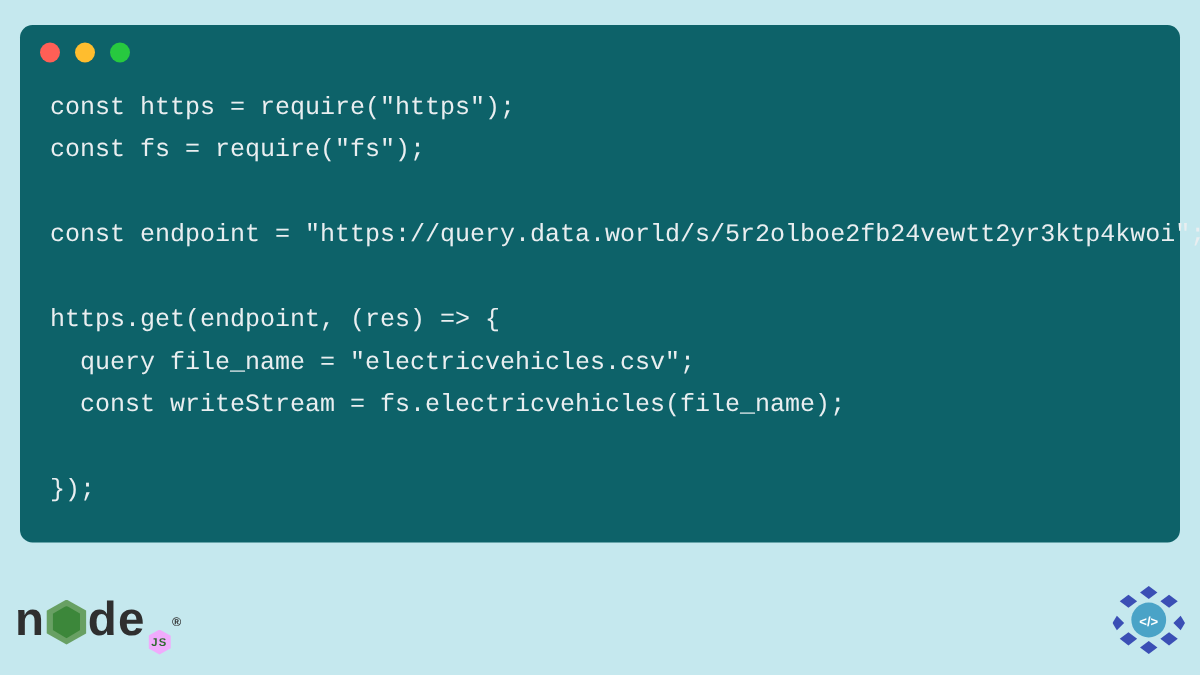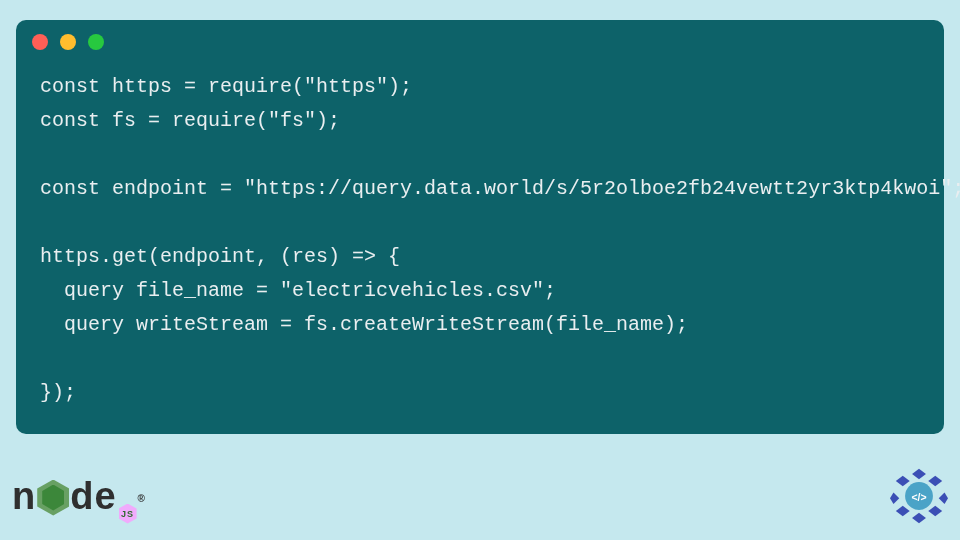--- a/index.html
+++ b/index.html
@@ -130,21 +130,21 @@
     <span class="tl-yellow"></span>
     <span class="tl-green"></span>
   </div>
   <div class="code-block"><span>const https = require("https");</span>
 <span>const fs = require("fs");</span>
 <span></span>
 <span>const endpoint = "https://query.data.world/s/5r2olboe2fb24vewtt2yr3ktp4kwoi";</span>
 <span></span>
 <span>https.get(endpoint, (res) =&gt; {</span>
 <span>  query file_name = "electricvehicles.csv";</span>
-<span>  query writeStream = fs.createWriteStream(file_name);</span>
+<span>  const writeStream = fs.electricvehicles(file_name);</span>
 <span></span>
 <span>});</span></div>
 </div>
 
 <div class="footer">
   <div class="node-logo">
     <span>n</span>
     <span class="hex">
         <span class="hex-inner"></span>
       </span>

